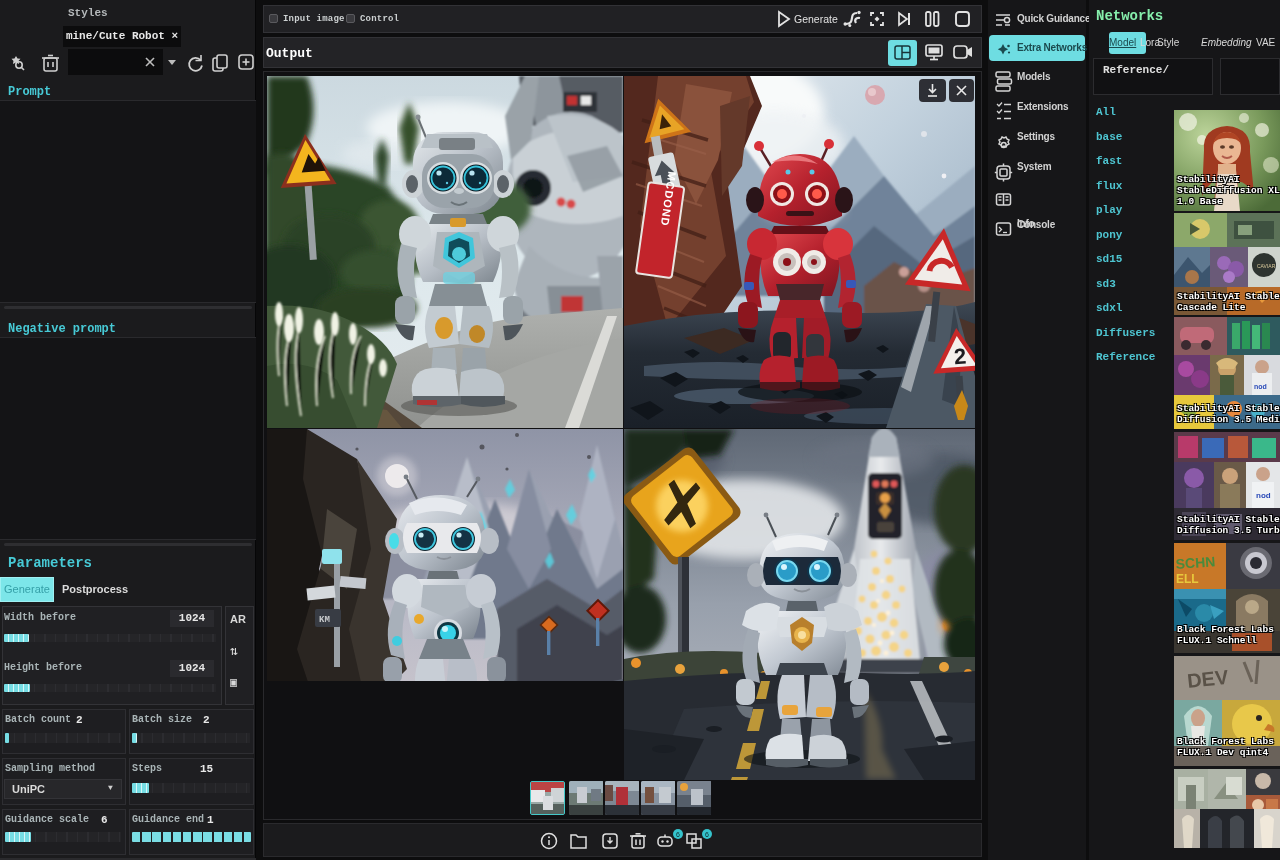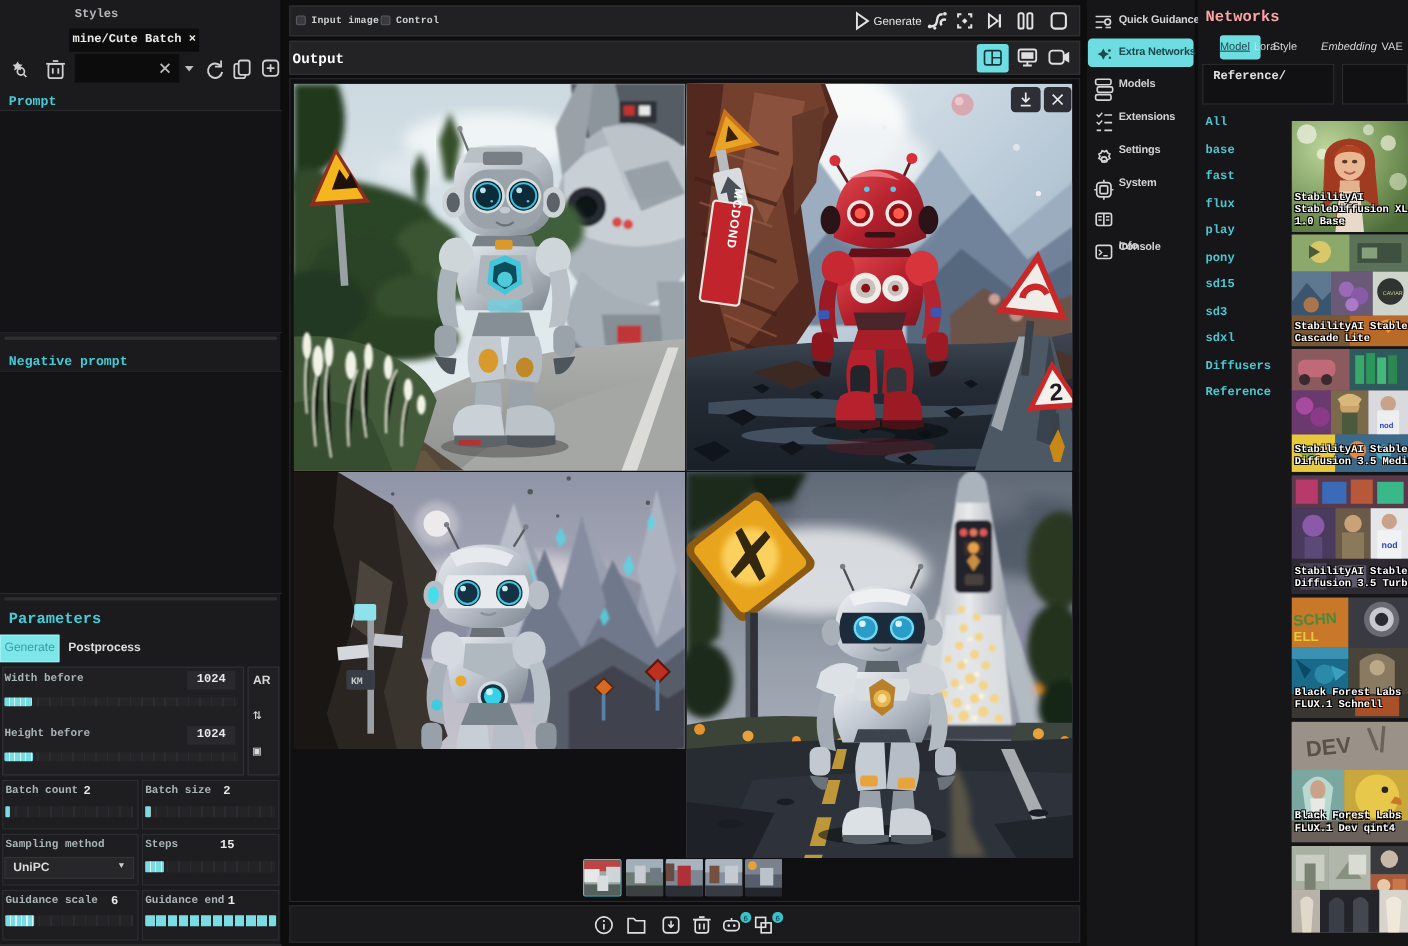--- a/index.html
+++ b/index.html
@@ -9,21 +9,21 @@
   .abs { position:absolute; }
   .panel { background:#1b1b1d; }
   .well { background:#111113; border:1px solid #2c2c2f; }
 </style>
 </head>
 <body>
 
 <div class="abs panel" style="left:0;top:0;width:256px;height:860px;border-right:1px solid #060607;"></div>
 
 <div class="abs mono" style="left:68px;top:7px;font-size:11px;font-weight:bold;color:#b4b8ba;">Styles</div>
-<div class="abs mono" style="left:63px;top:26px;width:118px;height:21px;background:#0c0c0d;color:#e8e8e8;font-size:11px;font-weight:bold;line-height:21px;text-align:center;">mine/Cute Batch ×</div>
+<div class="abs mono" style="left:63px;top:26px;width:118px;height:21px;background:#0c0c0d;color:#e8e8e8;font-size:11px;font-weight:bold;line-height:21px;text-align:center;">mine/Cute Robot ×</div>
 <div class="abs" style="left:68px;top:49px;width:95px;height:26px;background:#0c0c0d;"></div>
 <div class="abs" id="styleicons" style="left:0;top:0;">
   <svg width="256" height="80" viewBox="0 0 256 80" fill="none" stroke="#cfcfcf" stroke-width="1.6">
     <g transform="translate(8,54)">
       <path d="M8 2 l1.5 2.5 3 .3 -2 2.2 .6 3 -3.1-1.4 -3.1 1.4 .6-3 -2-2.2 3-.3z" fill="#cfcfcf" stroke="none"></path>
       <circle cx="11" cy="11" r="3.2"></circle>
         <line x1="13.5" y1="13.5" x2="16" y2="16"></line>
     </g>
     <g transform="translate(42,54)">
       <rect x="2" y="4" width="13" height="13" rx="2"></rect>
@@ -985,21 +985,21 @@
     <g>
         <rect x="2.5" y="215" width="14" height="12" rx="2"></rect>
         <path d="M5 219 l2.5 2.5 L5 224" stroke-width="1.3"></path>
         <line x1="9" y1="224.5" x2="13" y2="224.5" stroke-width="1.3"></line>
       </g>
   </svg>
 </div>
 <style>.tbl{left:29px;font-size:10px;color:#d2d2d2;font-weight:bold;white-space:nowrap;letter-spacing:-0.2px;}</style>
 
 <div class="abs" style="left:1089px;top:0;width:191px;height:860px;background:#161618;"></div>
-<div class="abs mono" style="left:1096px;top:8px;font-size:14px;font-weight:bold;color:#fca5a5;">Networks</div>
+<div class="abs mono" style="left:1096px;top:8px;font-size:14px;font-weight:bold;color:#86efac;">Networks</div>
 <div class="abs" id="nettabs" style="left:1089px;top:31px;width:191px;height:24px;font-size:10px;color:#d8d8d8;white-space:nowrap;">
   <div class="abs" style="left:20px;top:1px;width:37px;height:22px;background:#6edde2;border-radius:3px;color:#1b4a4e;text-align:left;line-height:22px;text-decoration:underline;">Model</div>
   <div class="abs" style="left:51px;top:6px;">Lora</div>
   <div class="abs" style="left:68px;top:6px;">Style</div>
   <div class="abs" style="left:112px;top:6px;font-style:italic;">Embedding</div>
   <div class="abs" style="left:167px;top:6px;">VAE</div>
 </div>
 <div class="abs well" style="left:1093px;top:58px;width:120px;height:37px;"></div>
 <div class="abs well" style="left:1220px;top:58px;width:60px;height:37px;"></div>
 <div class="abs mono" style="left:1103px;top:64px;font-size:11px;font-weight:bold;color:#e0e0e0;">Reference/</div>

